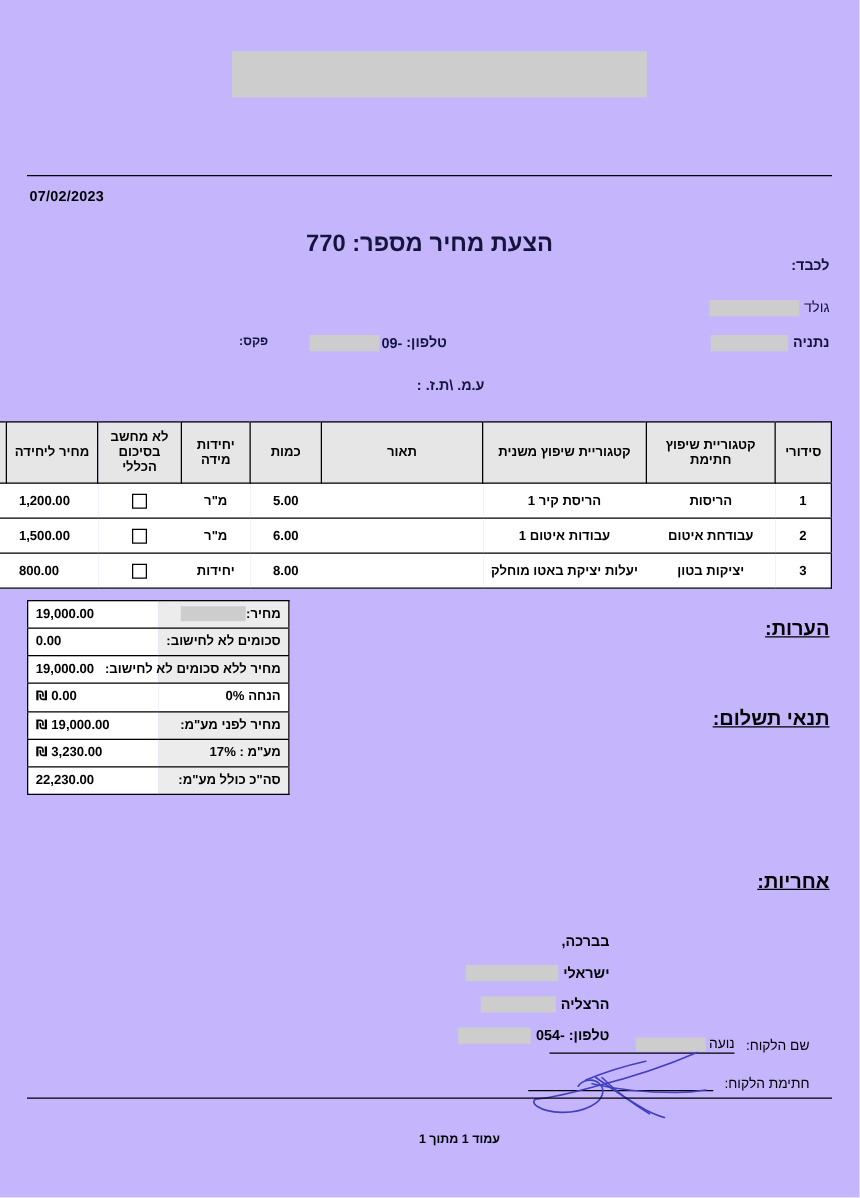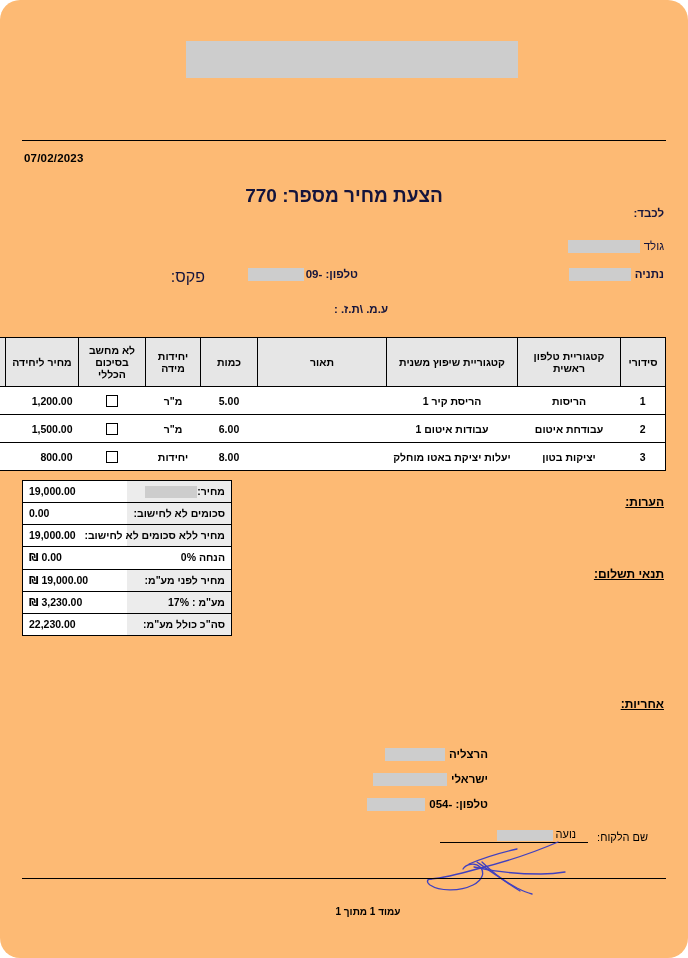--- a/index.html
+++ b/index.html
@@ -13,22 +13,21 @@
     height: 958px;
     position: relative;
     font-family: "Liberation Sans", "DejaVu Sans", sans-serif;
     color: #000000;
     overflow: hidden;
   }
 
   .page {
     position: absolute;
     inset: 0;
-    background: #fdba74;
-    border-radius: 20px;
+    background: #c4b5fd;
   }
 
   
   .redact {
     background: #cdcdcd;
     display: inline-block;
     vertical-align: middle;
   }
 
   
@@ -109,24 +108,24 @@
     font-size: 11.5px;
     font-weight: bold;
     color: #14143c;
     white-space: nowrap;
   }
   .phone-block .redact { width: 56px; height: 13px; margin-right: 2px; }
   .num-ltr { direction: ltr; unicode-bidi: embed; display: inline-block; }
 
   .fax-block {
     position: absolute;
-    right: 483px;
+    right: 473px;
     top: 268px;
-    font-size: 16px;
-    font-weight: normal;
+    font-size: 10px;
+    font-weight: bold;
     color: #14143c;
     white-space: nowrap;
   }
 
   .vat-id {
     position: absolute;
     right: 300px;
     top: 303px;
     font-size: 11.5px;
     font-weight: bold;
@@ -175,21 +174,21 @@
   .c-cat2   { width: 120px; text-align: center; }
   .c-desc   { width: 118px; text-align: left; }
   .c-qty    { width: 46px;  text-align: center; }
   .c-unit   { width: 44px;  text-align: center; }
   .c-nocalc { width: 56px;  text-align: center; }
   .c-price  { width: 62px;  text-align: left; }
   .c-total  { width: 72px;  text-align: left; }
 
   td.c-desc { text-align: left; }
   td.c-qty, td.c-unit { text-align: center; }
-  td.c-price, td.c-total { text-align: right; padding-left: 10px; }
+  td.c-price, td.c-total { text-align: left; padding-left: 10px; }
   td.c-cat1, td.c-cat2 { text-align: center; }
 
   .chk {
     display: inline-block;
     width: 10px;
     height: 10px;
     border: 1.2px solid #000;
     background: #fff;
     vertical-align: middle;
   }
@@ -233,21 +232,21 @@
     margin-left: 16px;
     direction: ltr;
     unicode-bidi: embed;
   }
   .shekel { font-family: "DejaVu Sans", sans-serif; }
 
   
   .side-label {
     position: absolute;
     right: 24px;
-    font-size: 12px;
+    font-size: 16px;
     font-weight: bold;
     text-decoration: underline;
     color: #000;
     white-space: nowrap;
   }
   .side-notes   { top: 495px; }
   .side-payment { top: 567px; }
   .side-warranty{ top: 673px; margin-top: 24px; }
 
   
@@ -287,21 +286,21 @@
     width: 148px;
     border-bottom: 1.3px solid #000;
     margin-right: 6px;
     vertical-align: bottom;
     height: 14px;
     position: relative;
     text-align: center;
   }
   .sign-line .filled {
     position: absolute;
-    right: 12px;
+    right: 0;
     bottom: 1px;
     font-size: 11px;
     white-space: nowrap;
   }
   .sign-line .filled .redact { width: 56px; height: 11px; margin-right: 3px; }
 
   .scribble {
     position: absolute;
     left: 425px;
     top: 838px;
@@ -358,21 +357,21 @@
   </div>
 
   <div class="fax-block">פקס:</div>
 
   <div class="vat-id">ע.מ. \ת.ז. :</div>
 
   <table class="items">
     <thead>
       <tr>
         <th class="c-idx">סידורי</th>
-        <th class="c-cat1">קטגוריית טלפון ראשית</th>
+        <th class="c-cat1">קטגוריית שיפוץ חתימת</th>
         <th class="c-cat2">קטגוריית שיפוץ משנית</th>
         <th class="c-desc">תאור</th>
         <th class="c-qty">כמות</th>
         <th class="c-unit">יחידות מידה</th>
         <th class="c-nocalc">לא מחשב בסיכום הכללי</th>
         <th class="c-price">מחיר ליחידה</th>
         <th class="c-total">סה"כ מחיר</th>
       </tr>
     </thead>
     <tbody>
@@ -460,41 +459,46 @@
         <td class="t-value">22,230.00</td>
       </tr>
     </tbody>
   </table>
 
   <div class="side-label side-notes">הערות:</div>
   <div class="side-label side-payment">תנאי תשלום:</div>
   <div class="side-label side-warranty">אחריות:</div>
 
   <div class="closing">
+    <div>בברכה,</div>
+    <div>
+      <span>ישראלי</span><span class="redact r1"></span>
+    </div>
     <div>
       <span>הרצליה</span><span class="redact r2"></span>
-    </div>
-    <div>
-      <span>ישראלי</span><span class="redact r1"></span>
     </div>
     <div>
       <span>טלפון:</span>
       <span class="num-ltr">054-</span><span class="redact r3"></span>
     </div>
   </div>
 
   <div class="sign-name">
     <span>שם הלקוח:</span>
     <span class="sign-line">
       <span class="filled">
         <span>נועה</span><span class="redact"></span>
       </span>
     </span>
   </div>
 
+  <div class="sign-sig">
+    <span>חתימת הלקוח:</span>
+    <span class="sign-line"></span>
+  </div>
 
   <svg class="scribble" viewBox="0 0 150 58" xmlns="http://www.w3.org/2000/svg">
     <g fill="none" stroke="#4040c0" stroke-width="1.3" stroke-linecap="round">
       <path d="M133 4 C110 14, 80 24, 52 31 C34 36, 18 40, 6 41"></path>
       <path d="M6 41 C2 41, 1 44, 5 47 C14 53, 34 54, 48 47 C58 42, 60 34, 55 29 C50 24, 41 26, 38 31"></path>
       <path d="M52 24 C62 31, 76 41, 92 50 C98 53, 103 55, 107 56"></path>
       <path d="M57 24 C66 33, 80 44, 95 53"></path>
       <path d="M49 29 C66 33, 92 36, 116 36 C126 36, 134 35, 140 34"></path>
       <path d="M44 26 C56 21, 74 15, 92 11"></path>
     </g>

